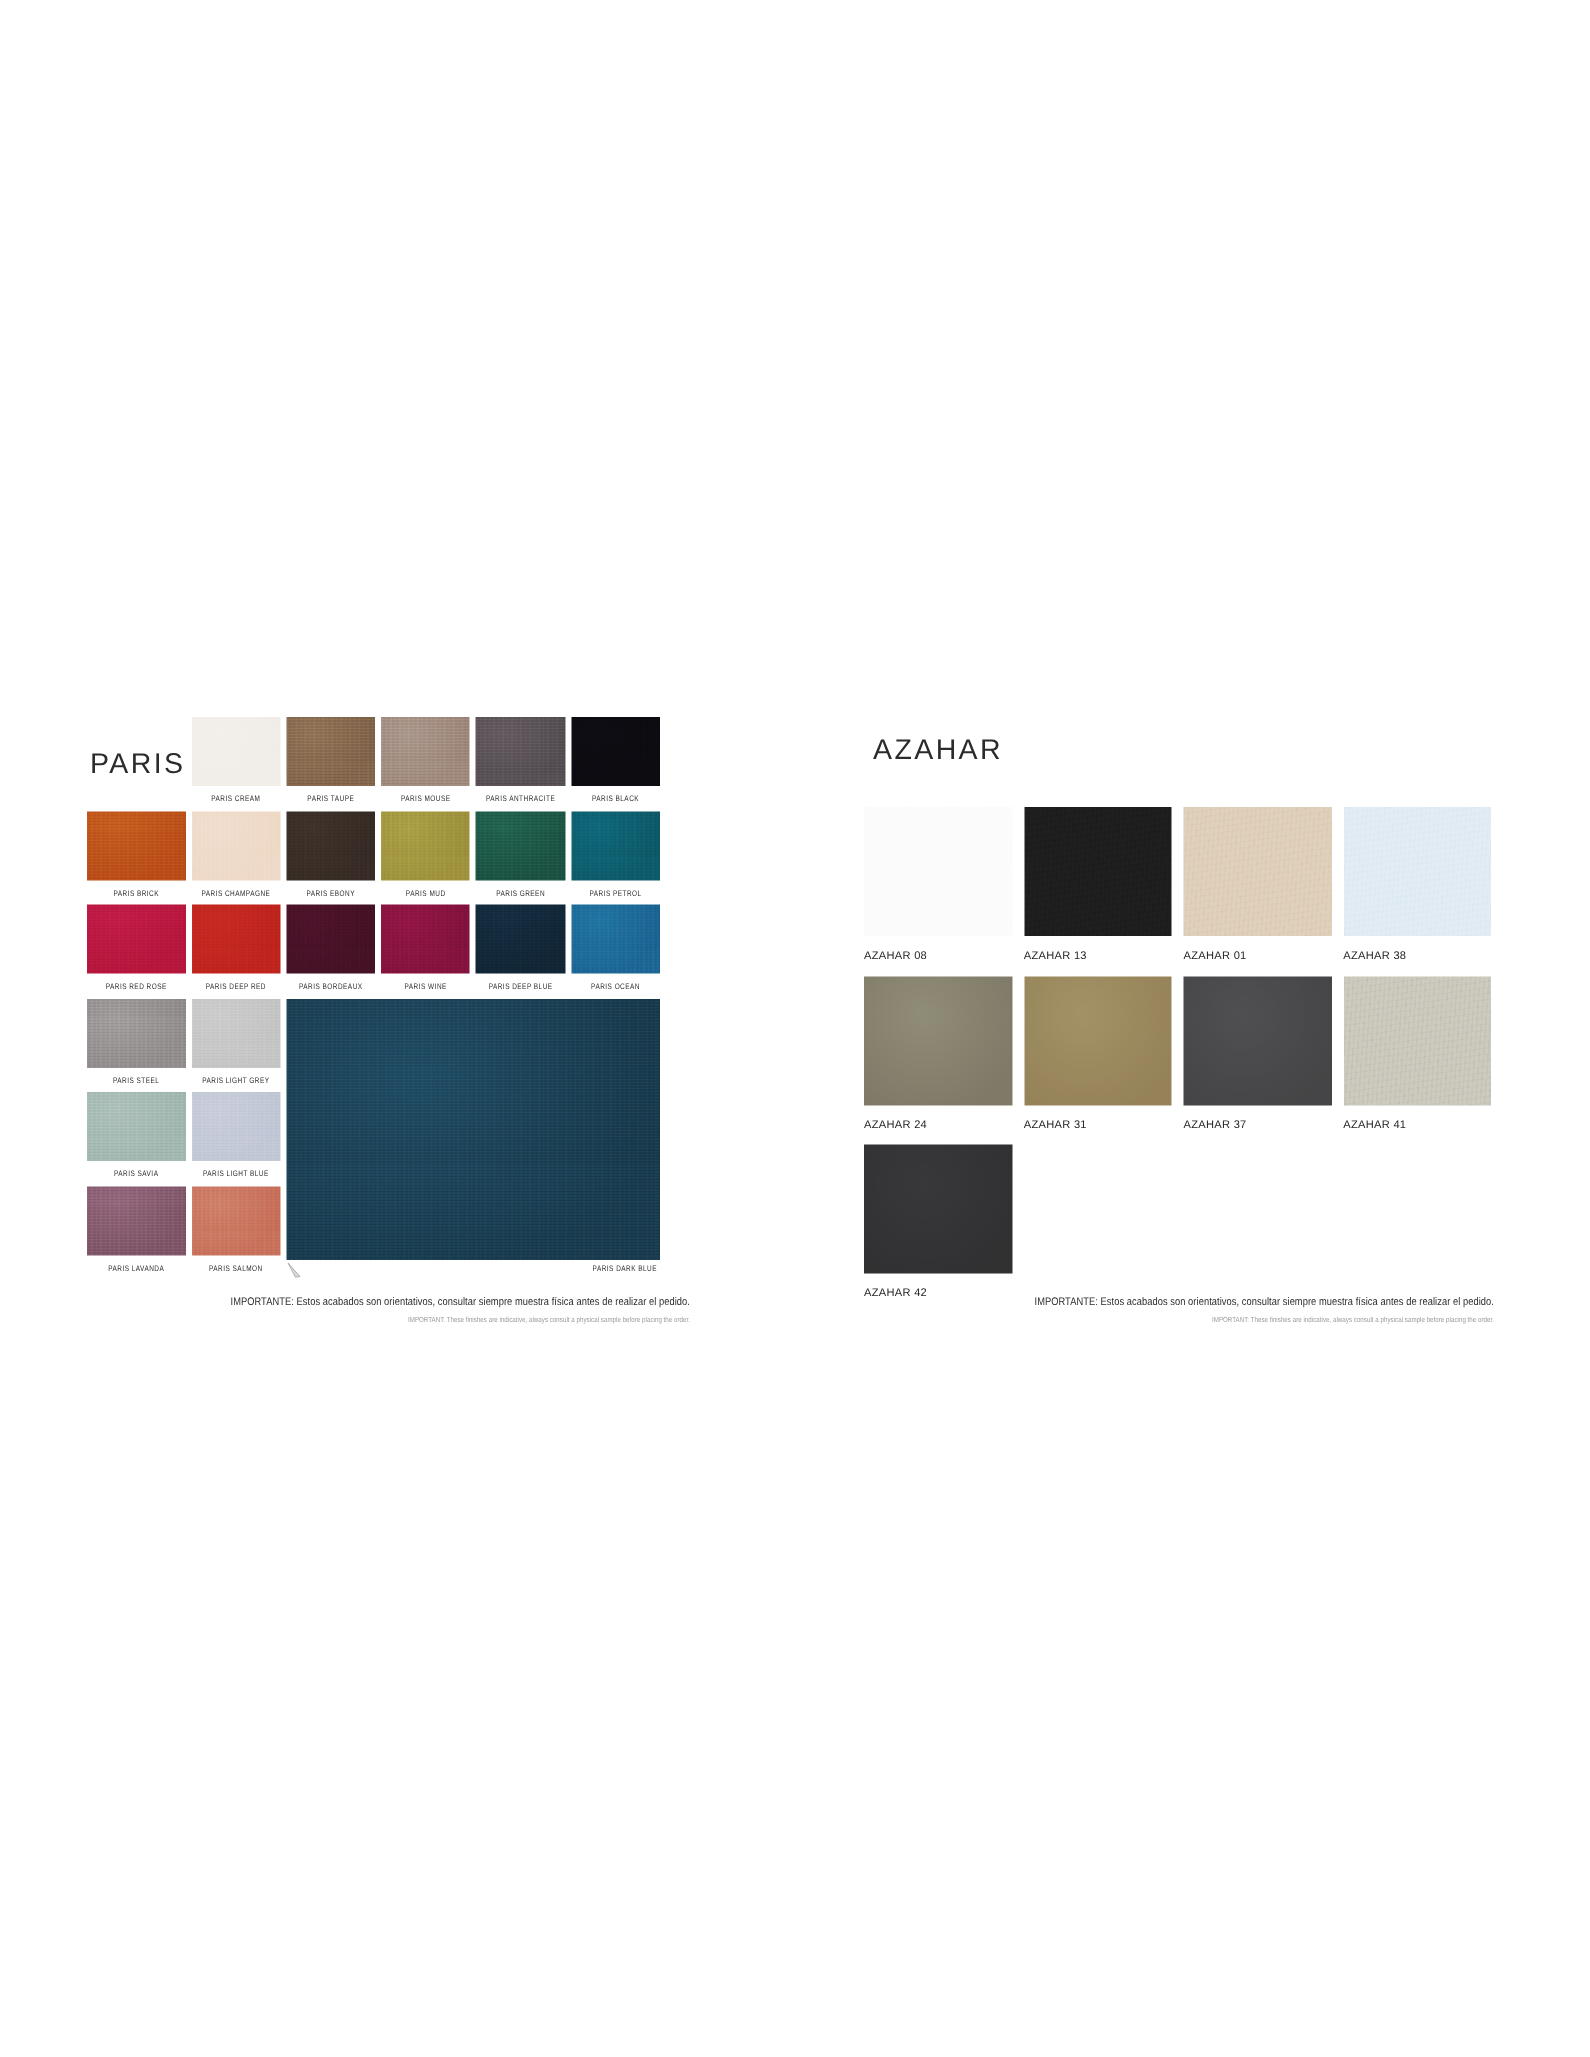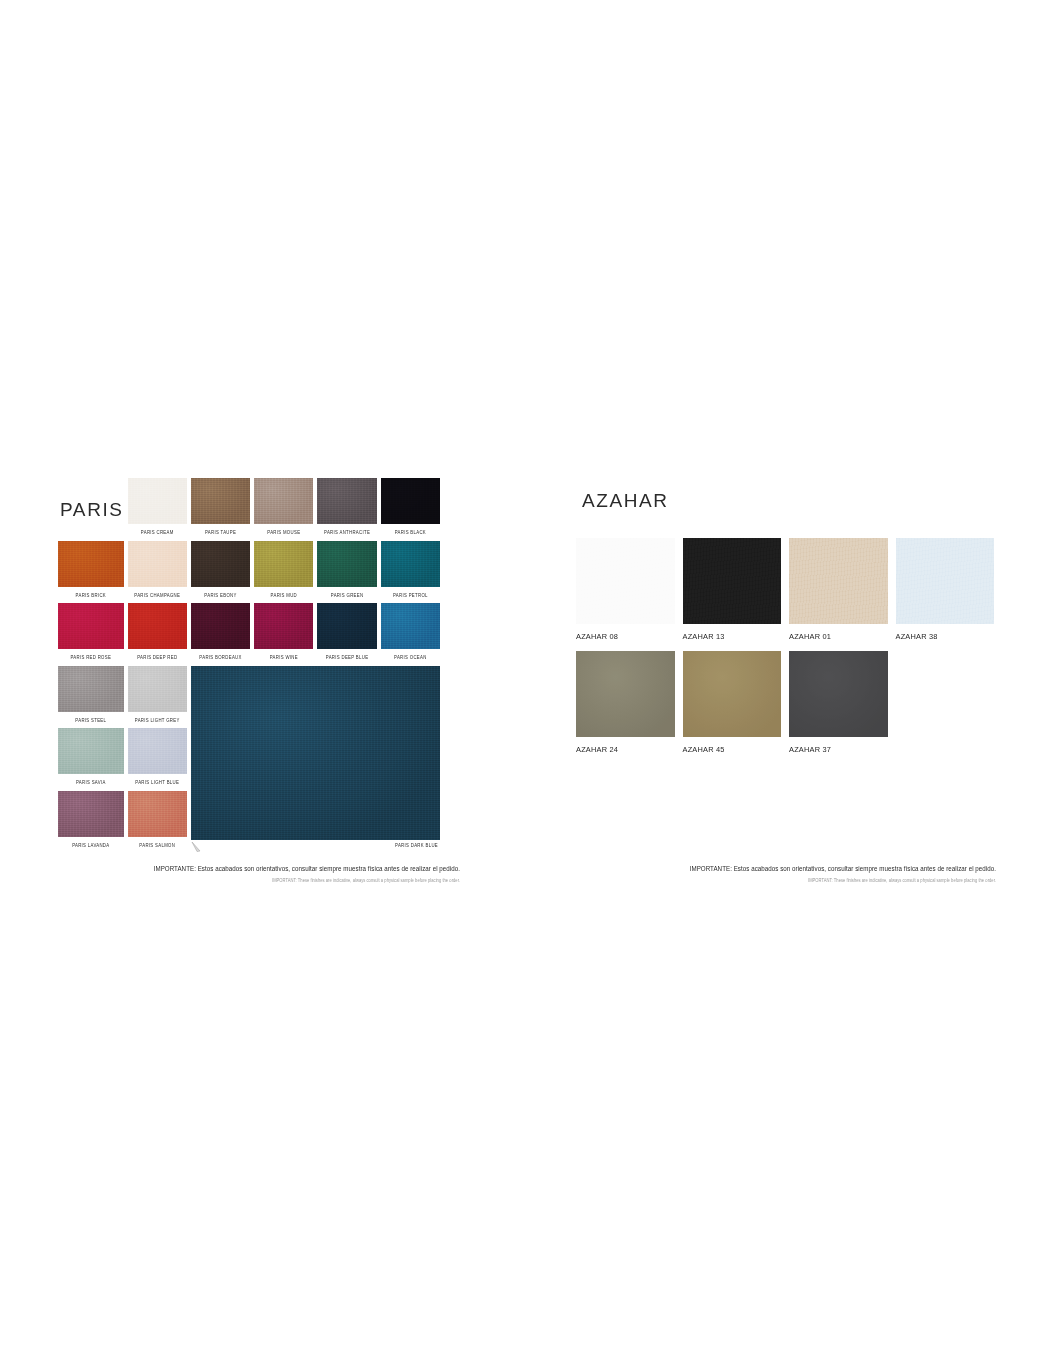--- a/index.html
+++ b/index.html
@@ -390,27 +390,35 @@
       <div class="azahar-cell">
         <div class="azahar-chip grain-fine" style="background: rgb(223, 234, 242);"></div>
         <div class="azahar-label">AZAHAR 38</div>
       </div>
       <div class="azahar-cell">
         <div class="azahar-chip grain-smooth" style="background: rgb(135, 131, 111);"></div>
         <div class="azahar-label">AZAHAR 24</div>
       </div>
       <div class="azahar-cell">
         <div class="azahar-chip grain-smooth" style="background: rgb(156, 138, 95);"></div>
-        <div class="azahar-label">AZAHAR 45</div>
+        <div class="azahar-label">AZAHAR 31</div>
       </div>
       <div class="azahar-cell">
         <div class="azahar-chip grain-smooth" style="background: rgb(74, 74, 76);"></div>
         <div class="azahar-label">AZAHAR 37</div>
       </div>
 
+      <div class="azahar-cell">
+        <div class="azahar-chip grain-fine" style="background: rgb(199, 197, 184);"></div>
+        <div class="azahar-label">AZAHAR 41</div>
+      </div>
+      <div class="azahar-cell">
+        <div class="azahar-chip grain-smooth" style="background: rgb(52, 52, 54);"></div>
+        <div class="azahar-label">AZAHAR 42</div>
+      </div>
     </div>
   </section>
 
   <div class="disclaimer disclaimer-paris">
     <div class="disclaimer-es">IMPORTANTE: Estos acabados son orientativos, consultar siempre muestra física antes de realizar el pedido.</div>
     <div class="disclaimer-en">IMPORTANT: These finishes are indicative, always consult a physical sample before placing the order.</div>
   </div>
 
   <div class="disclaimer disclaimer-azahar">
     <div class="disclaimer-es">IMPORTANTE: Estos acabados son orientativos, consultar siempre muestra física antes de realizar el pedido.</div>

